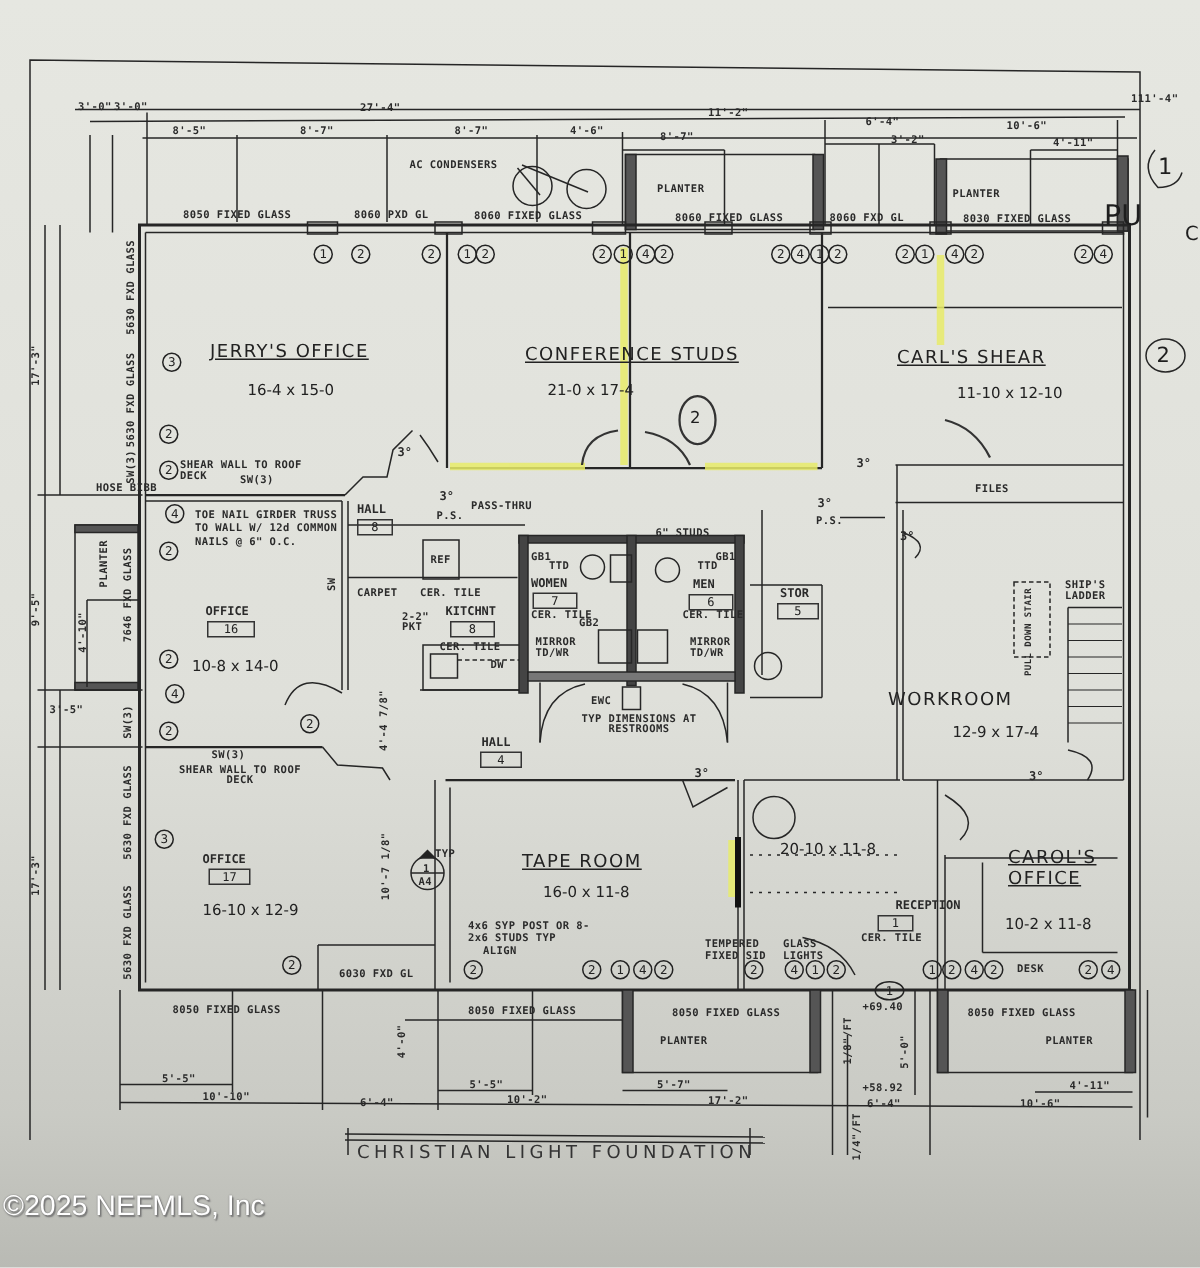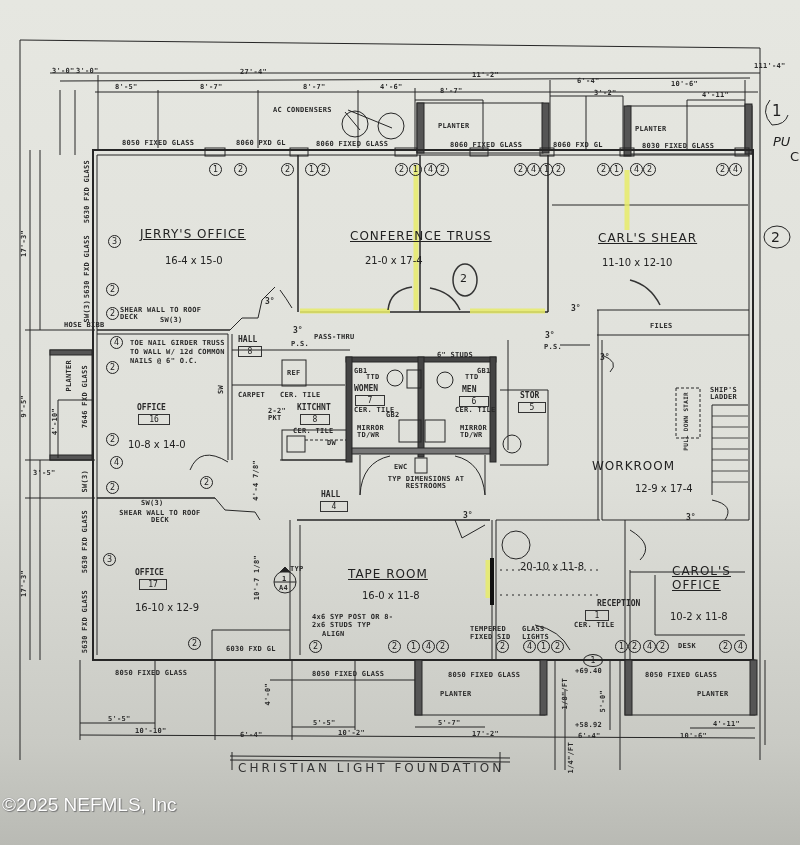--- a/index.html
+++ b/index.html
@@ -302,31 +302,31 @@
 <span class="tag" style="left:106px;top:481px;">2</span>
 <span class="tag" style="left:103px;top:553px;">3</span>
 <span class="tag" style="left:200px;top:476px;">2</span>
 
 <span class="lbl room" style="left:140px;top:228px;">JERRY'S OFFICE</span>
 <span class="lbl dims" style="left:165px;top:256px;">16-4 x 15-0</span>
 <span class="lbl tiny" style="left:120px;top:307px;width:100px;white-space:normal;">SHEAR WALL TO ROOF DECK</span>
 <span class="lbl tiny" style="left:160px;top:317px;">SW(3)</span>
 <span class="lbl small" style="left:265px;top:298px;">3°</span>
 
-<span class="lbl room" style="left:350px;top:230px;">CONFERENCE TRUSS</span>
+<span class="lbl room" style="left:350px;top:230px;">CONFERENCE STUDS</span>
 <span class="lbl dims" style="left:365px;top:256px;">21-0 x 17-4</span>
 <span class="lbl hand" style="left:460px;top:273px;">2</span>
 
 <span class="lbl room" style="left:598px;top:232px;">CARL'S SHEAR</span>
-<span class="lbl dims" style="left:602px;top:258px;">11-10 x 12-10</span>
+<span class="lbl dims" style="left:638px;top:258px;">11-10 x 12-10</span>
 <span class="lbl small" style="left:571px;top:305px;">3°</span>
 <span class="lbl tiny" style="left:650px;top:323px;">FILES</span>
 
 <span class="lbl hand" style="left:772px;top:104px;font-size:15px;">1</span>
-<span class="lbl hand" style="left:773px;top:135px;font-size:13px;font-style:italic;">PU</span>
+<span class="lbl hand" style="left:736px;top:135px;font-size:19px;">PU</span>
 <span class="lbl hand" style="left:790px;top:150px;font-size:13px;">C</span>
 <span class="lbl hand" style="left:771px;top:230px;font-size:14px;">2</span>
 
 <span class="lbl tiny" style="left:130px;top:339px;width:95px;white-space:normal;line-height:9px;">TOE NAIL GIRDER TRUSS TO WALL W/ 12d COMMON NAILS @ 6" O.C.</span>
 <span class="lbl tiny vert" style="left:218px;top:385px;">SW</span>
 <span class="lbl small" style="left:137px;top:404px;">OFFICE</span>
 <span class="numbox" style="left:138px;top:414px;width:30px;">16</span>
 <span class="lbl dims" style="left:128px;top:440px;">10-8 x 14-0</span>
 
 <span class="lbl small" style="left:238px;top:336px;">HALL</span>

